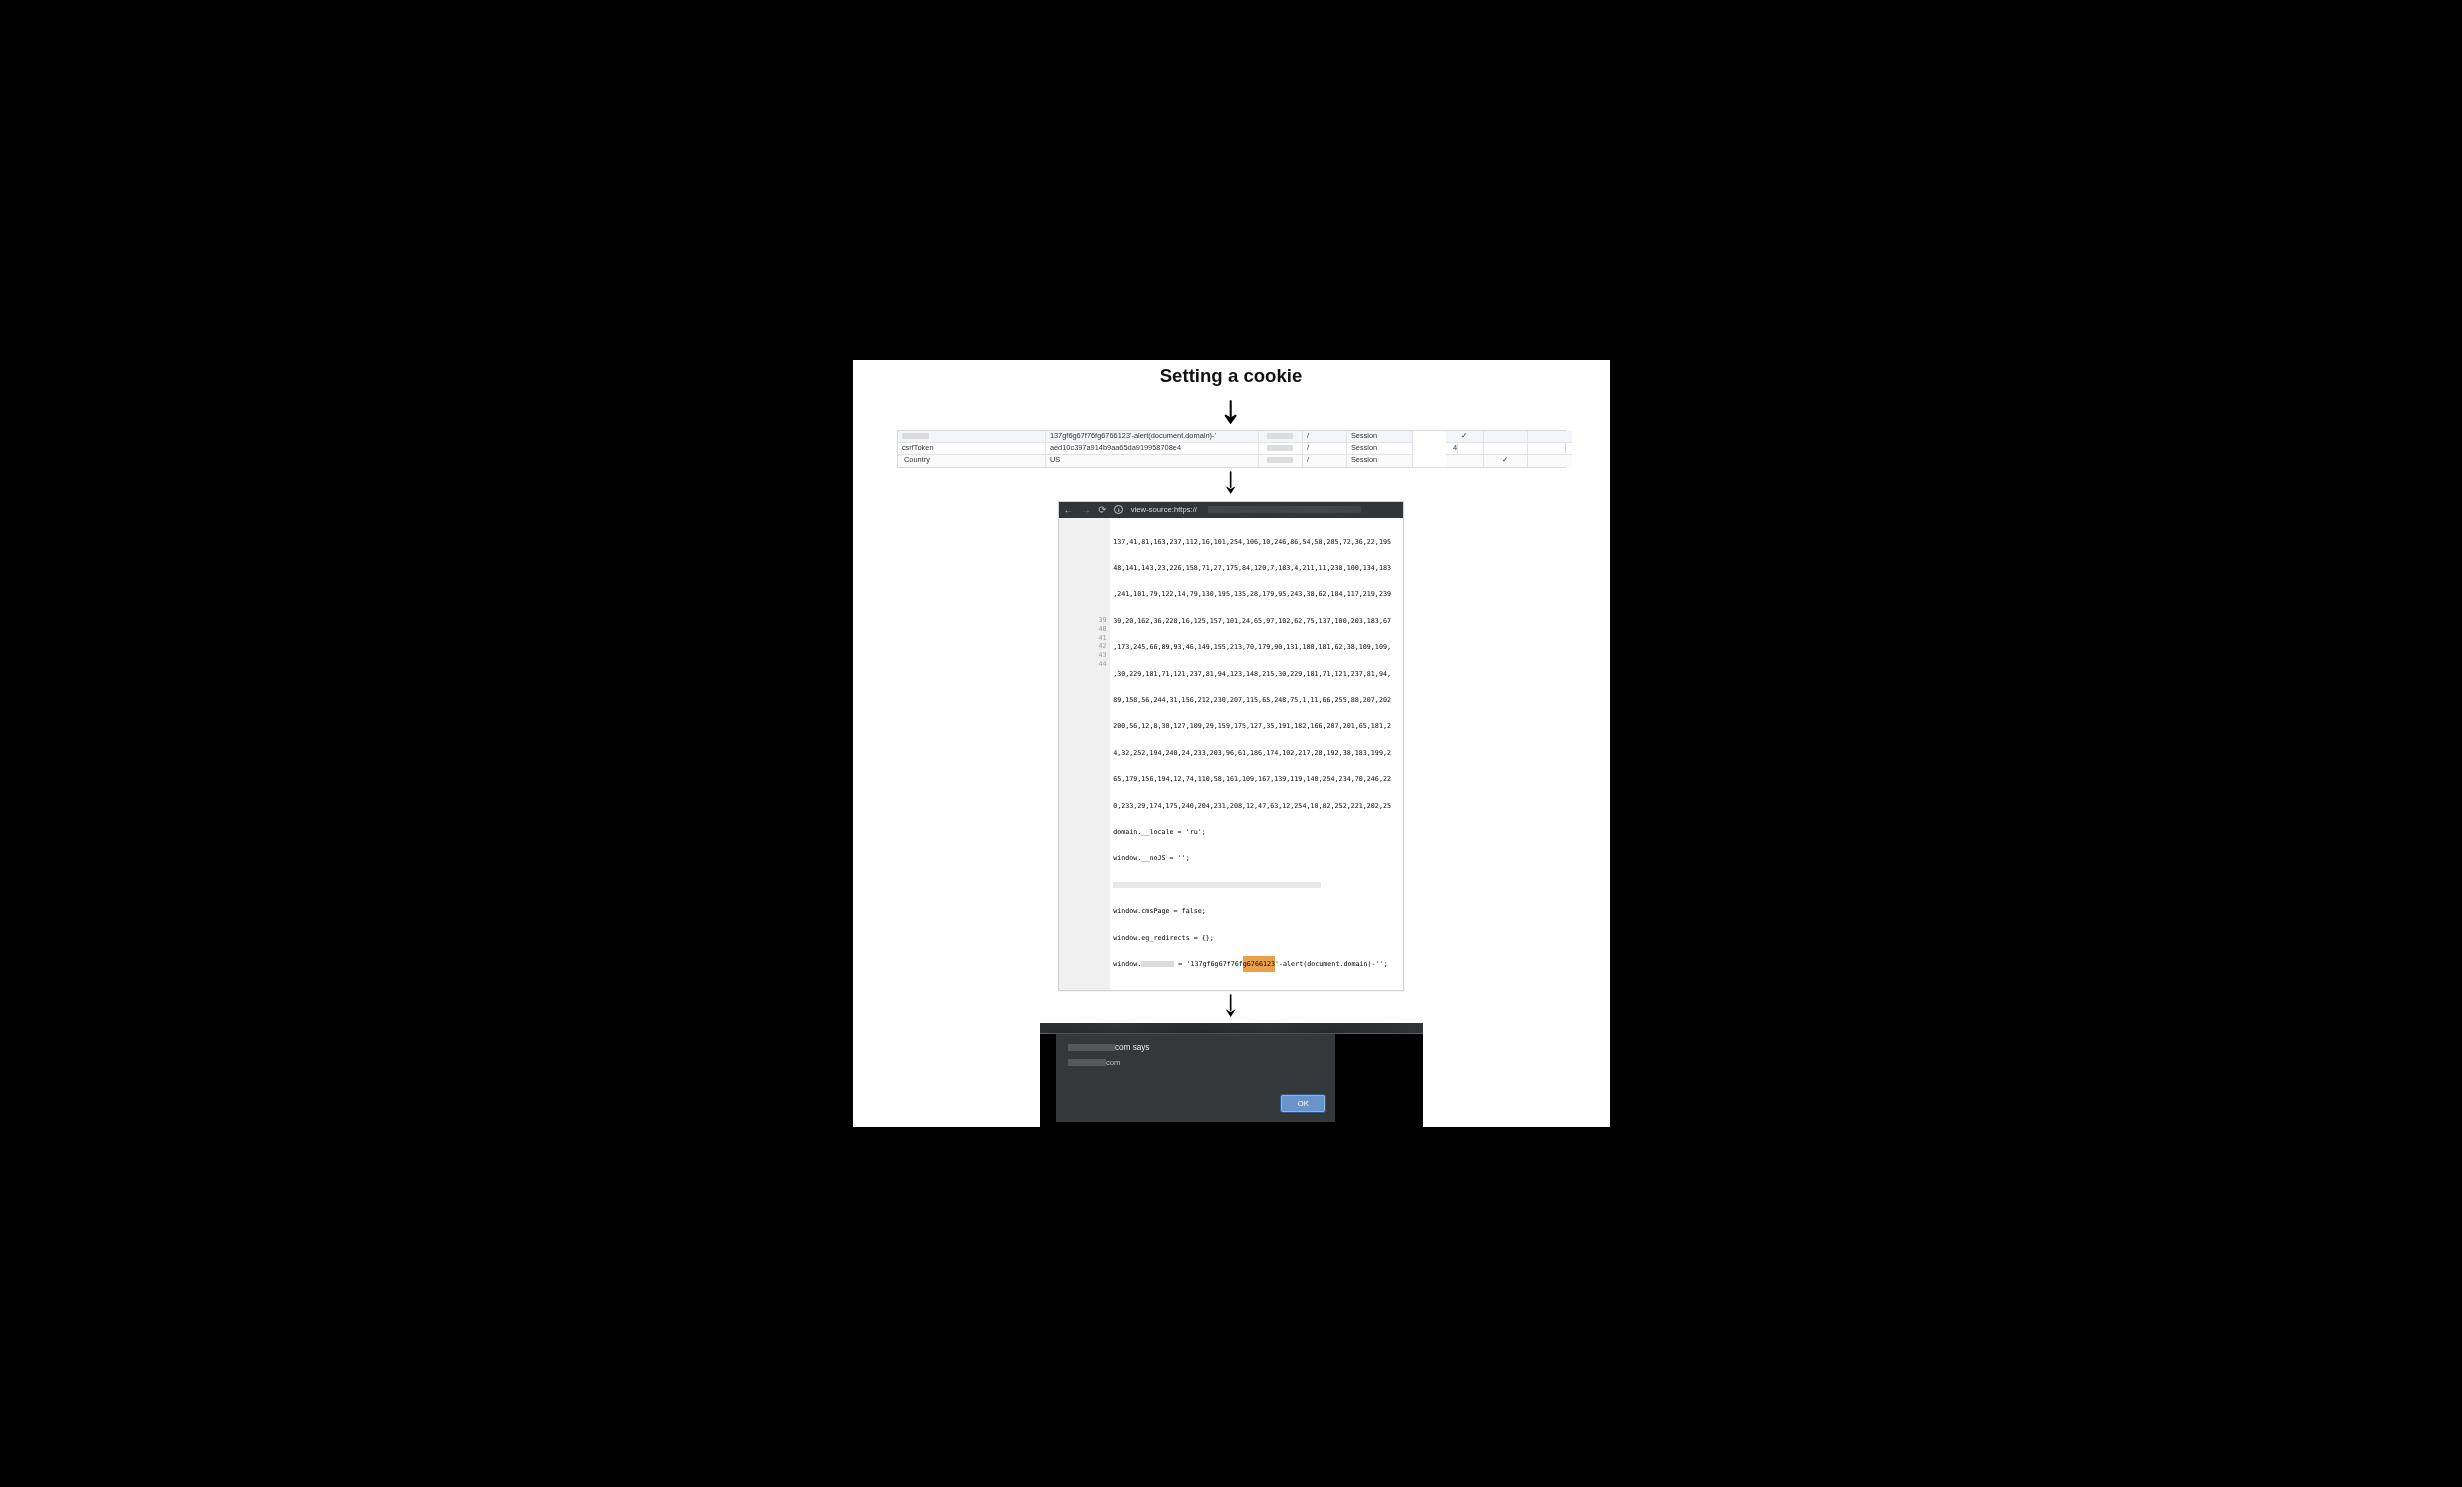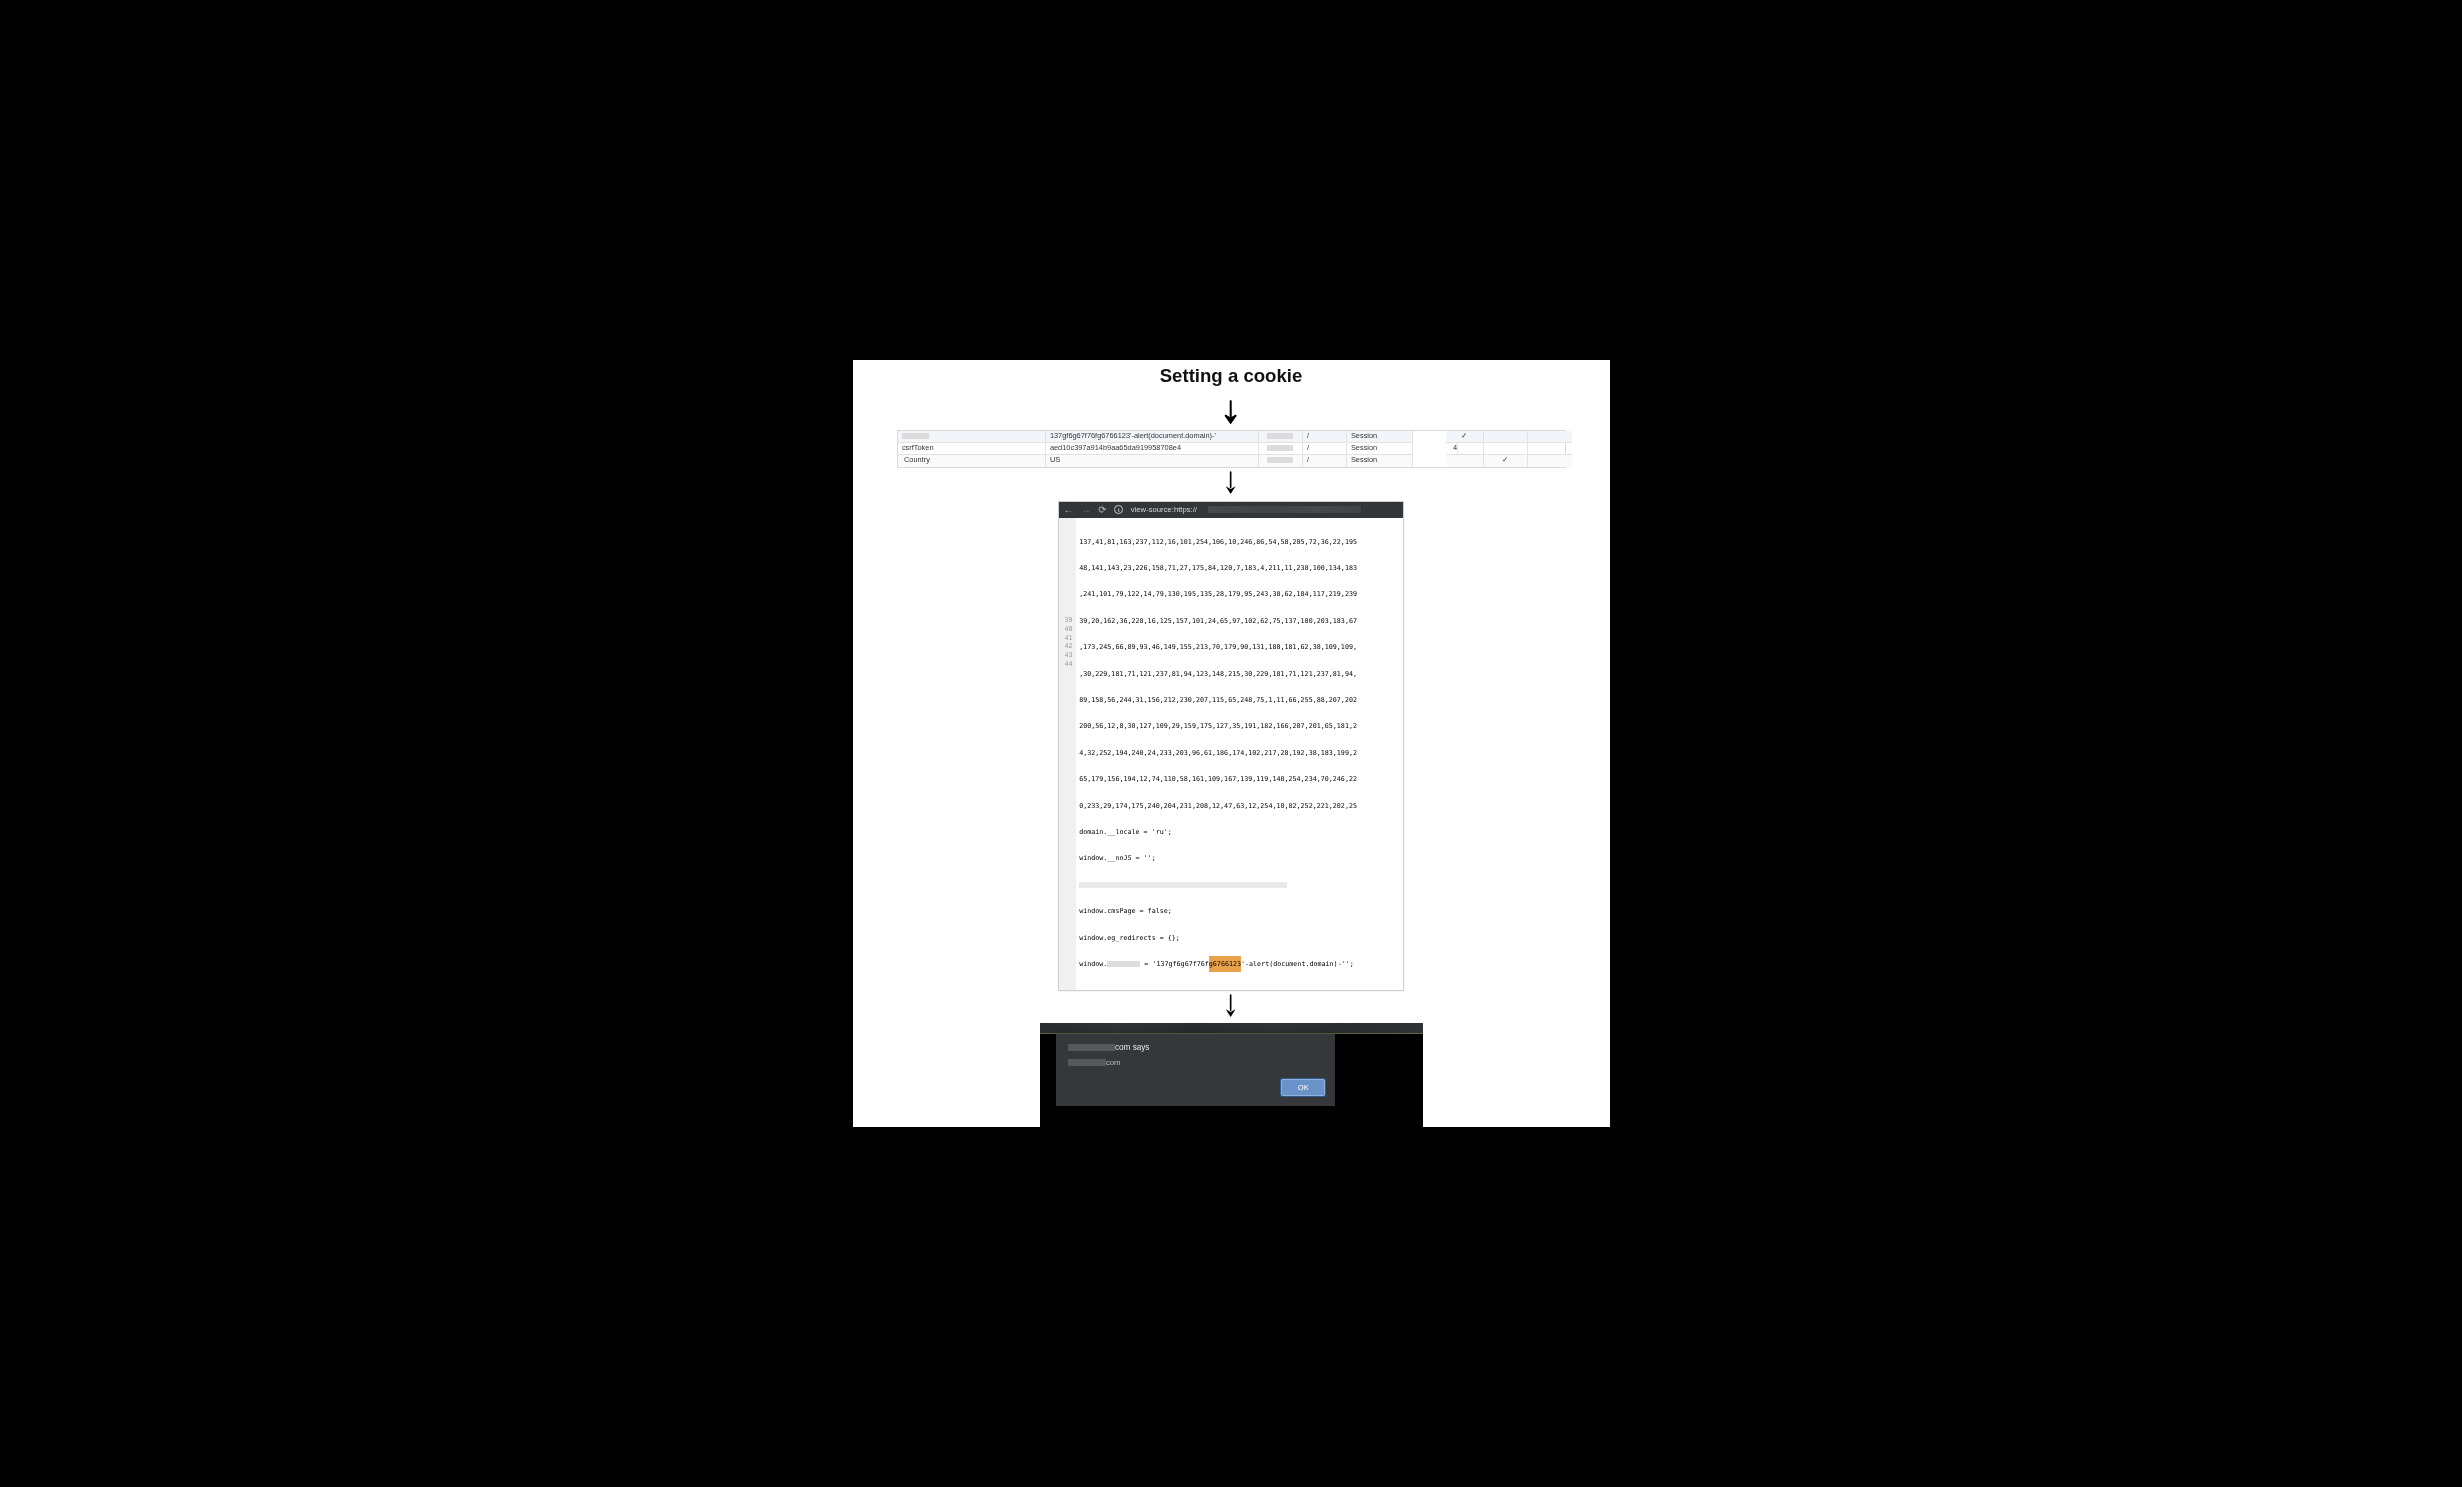--- a/index.html
+++ b/index.html
@@ -123,21 +123,21 @@
     line-height: 8.8px;
   }
   .gutter {
     background: #f0f0f0;
     color: #9a9a9a;
     text-align: right;
     padding: 2.2px 3.3px 3.3px 5.5px;
     user-select: none;
     min-width: 15.3px;
   }
-  .gutter div { height: 8.8px; }
+  .gutter div { height: 8.8px; margin-left: 34px; }
   .gutter .blank { height: 70px; }
   .code {
     padding: 2.2px 3.3px 3.3px 3.3px;
     color: #000;
     white-space: pre;
     overflow: hidden;
     flex: 1;
   }
   .code div { height: 8.8px; }
   .code-blur {
@@ -174,21 +174,21 @@
     position: absolute;
     left: 16.4px; top: 0;
     width: 279px;
     background: #35383b;
     padding: 8.8px 9.8px 9.8px 12px;
     box-shadow: 0 2.2px 7.7px rgba(0,0,0,0.6);
   }
   .alert-title-row { display:flex; align-items:center; gap:0px; margin-bottom:5.5px; }
   .alert-blur { background: #56595c; height: 7.1px; border-radius:0.5px; }
   .alert-says { color: #e6e6e6; font-size: 8.2px; }
-  .alert-msg-row { display:flex; align-items:center; gap:0px; margin-bottom:12px; }
+  .alert-msg-row { display:flex; align-items:center; gap:0px; margin-bottom:28px; }
   .alert-msg { color: #bdbdbd; font-size: 7.7px; }
   .alert-ok {
     float: right;
     background: #6a93c9;
     color: #fff;
     border: 0.5px solid #8fb4e0;
     outline: 0.5px solid #2d5a8f;
     padding: 3.3px 15.3px;
     font-size: 7.7px;
     cursor: pointer;

